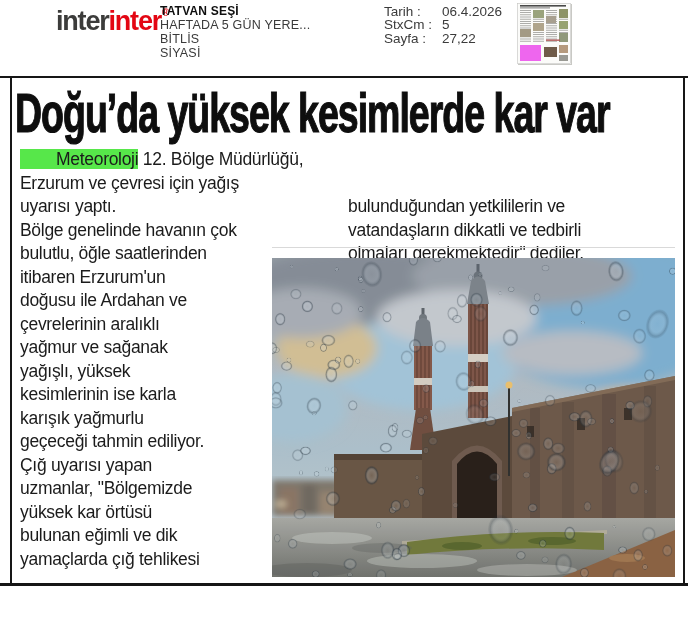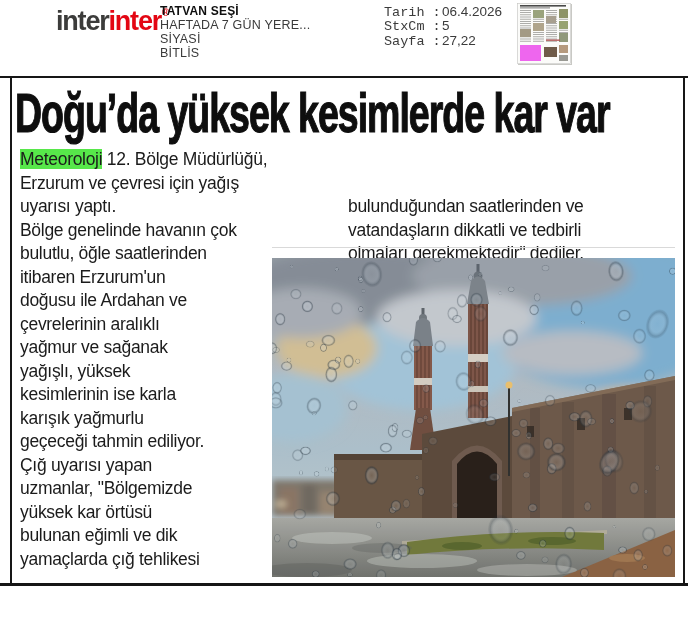--- a/index.html
+++ b/index.html
@@ -10,21 +10,21 @@
   .abs{position:absolute;}
 
   
   .logo{left:8px;top:6px;font-size:27px;font-weight:bold;letter-spacing:-1.2px;white-space:nowrap;}
   .logo .dark{color:#3c3c3b;margin-left:48px;}
   .logo .red{color:#e30613;}
   .logo sup{font-size:10px;font-weight:bold;vertical-align:14px;margin-left:1px;}
   .pub{left:160px;top:4px;font-size:12.5px;line-height:14px;color:#3a3a3a;letter-spacing:0.2px;white-space:nowrap;}
   .pub .name{font-weight:bold;color:#0f0f0f;font-size:12px;}
   .meta{left:384px;top:5px;font-size:13.5px;line-height:13.4px;color:#3b3b3b;white-space:nowrap;}
-  .meta .lbl{display:inline-block;width:58px;font-family:Liberation Mono, monospace;}
+  .meta .lbl{display:inline-block;width:58px;}
   .thumb{left:517px;top:3px;width:54px;height:61px;background:#fbfbf9;box-shadow:1px 1px 0 #c9c9c5;cursor:pointer;}
   .thumb svg{display:block;width:100%;height:100%;}
 
   
   .line-top{left:0;top:76px;width:688px;height:2px;background:#161616;}
   .line-left{left:10px;top:76px;width:2px;height:509px;background:#161616;}
   .line-right{left:683px;top:76px;width:2px;height:509px;background:#161616;}
   .line-bottom{left:0;top:583px;width:688px;height:3px;background:#161616;}
 
   
@@ -32,40 +32,40 @@
     left:15px;top:80px;font-size:56px;font-weight:bold;color:#0e0e0e;
     letter-spacing:-1.5px;white-space:nowrap;
     transform:scaleX(0.67);transform-origin:0 50%;
     -webkit-text-stroke:1.2px #0e0e0e;
   }
 
   
   .bodycol{font-size:17.5px;line-height:23.5px;letter-spacing:-0.3px;white-space:pre;color:#1b1b1b;}
   .col1{left:20px;top:148px;width:330px;}
   .col2{left:348px;top:148px;width:330px;}
-  .hl{background:#57e74a;}
+  .hl{background:#57e74a;padding-left:36px;}
   .agency{font-weight:bold;}
 
   
   .photo-rule{left:272px;top:247px;width:403px;height:1px;background:#d9d9d9;}
   .photo{left:272px;top:258px;width:403px;height:319px;}
   .photo svg{display:block;width:100%;height:100%;}
 </style>
 </head>
 <body>
 
 <div class="abs logo">
   <span class="dark" style="color: rgb(60, 60, 59);">inter</span><span class="red" style="color: rgb(227, 6, 19);">inter</span><sup class="red" style="color: rgb(227, 6, 19);">®</sup>
 </div>
 
 <div class="abs pub">
   <div class="name">TATVAN SEŞİ</div>
-  <div>HAFTADA 7 GÜN YERE...</div>
+  <div>HAFTADA 5 GÜN YERE...</div>
+  <div>BİTLİS</div>
   <div>SİYASİ</div>
-  <div>BİTLİS</div>
 </div>
 
 <div class="abs meta">
   <div><span class="lbl">Tarih :</span><span>06.4.2026</span></div>
   <div><span class="lbl">StxCm :</span><span>5</span></div>
   <div><span class="lbl">Sayfa :</span><span>27,22</span></div>
 </div>
 
 <div class="abs thumb">
   <svg viewBox="0 0 54 61">
@@ -169,21 +169,21 @@
 kesimlerinin ise karla
 karışık yağmurlu
 geçeceği tahmin ediliyor.
 Çığ uyarısı yapan
 uzmanlar, "Bölgemizde
 yüksek kar örtüsü
 bulunan eğimli ve dik
 yamaçlarda çığ tehlikesi</span></div>
 
 <div class="abs bodycol col2">
-  <div>bulunduğundan saatlerinden ve
+  <div>bulunduğundan yetkililerin ve
 vatandaşların dikkatli ve tedbirli
 olmaları gerekmektedir" dediler.</div>
   <div class="agency">(İHA)</div>
 </div>
 
 <div class="abs photo-rule"></div>
 <div class="abs photo">
   <svg viewBox="0 0 403 319" preserveAspectRatio="none">
     <defs>
       <linearGradient id="skyG" x1="0" y1="0" x2="0" y2="1">

